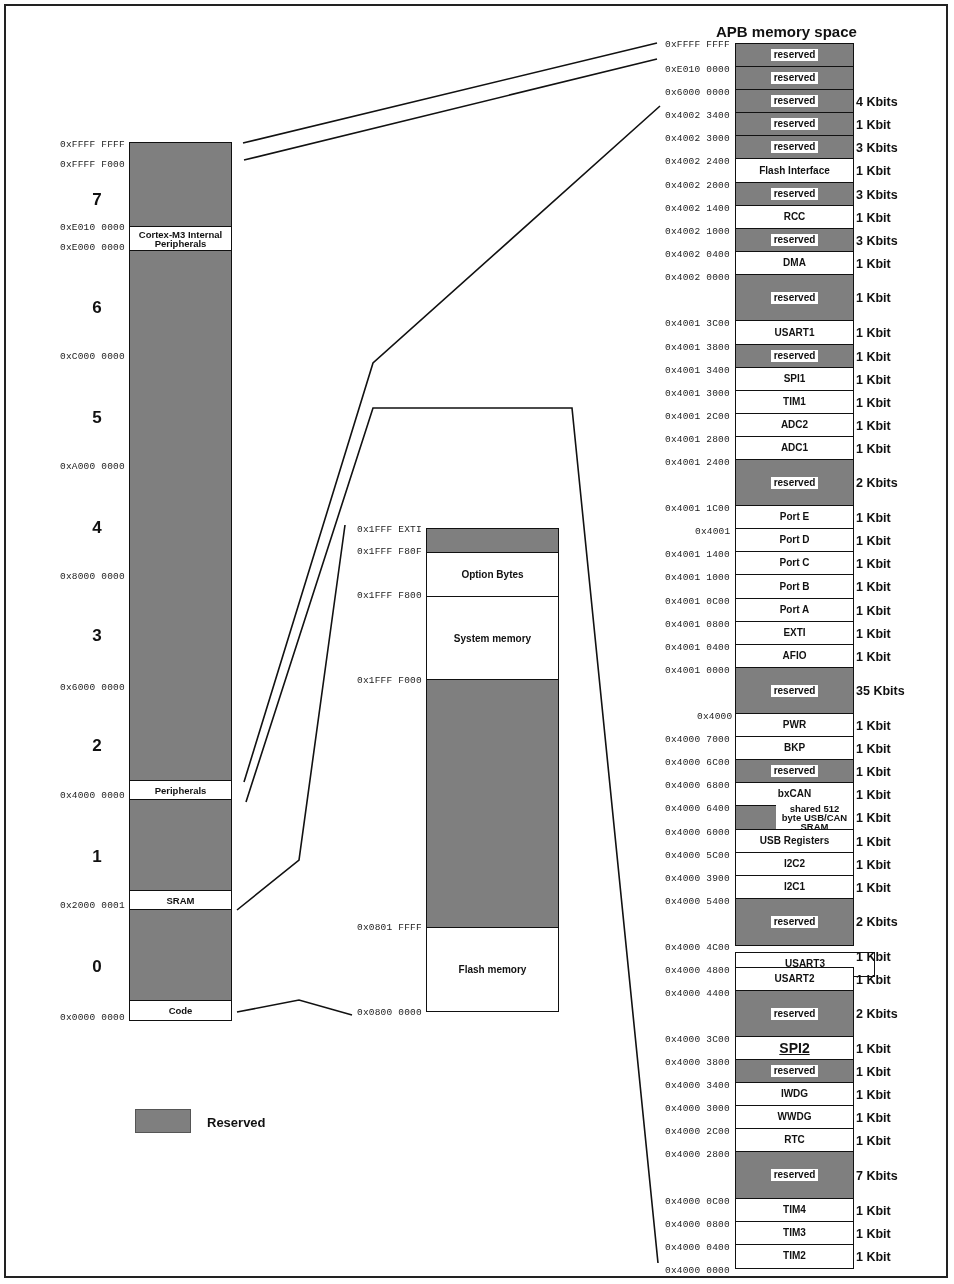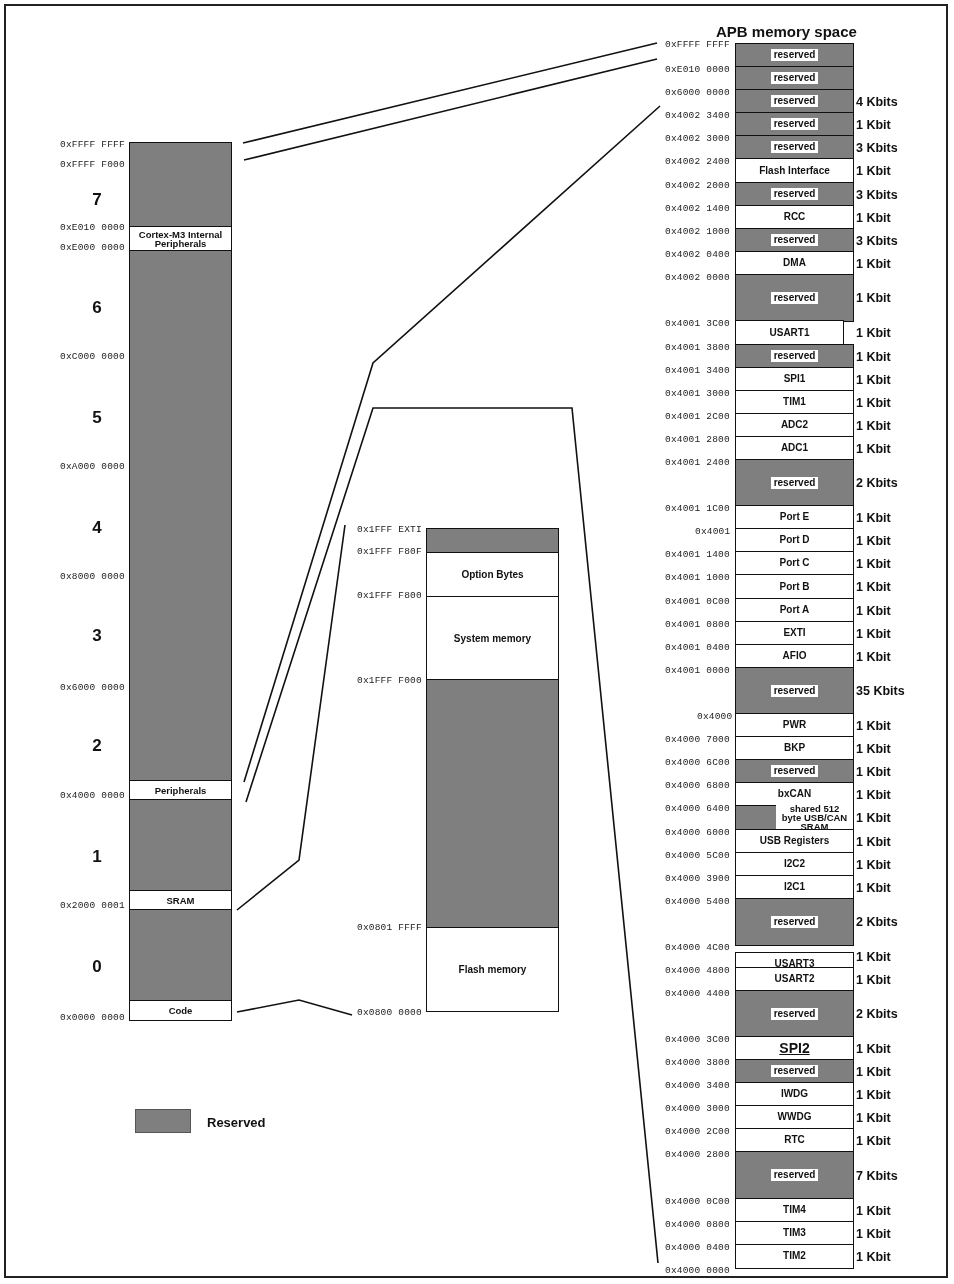--- a/index.html
+++ b/index.html
@@ -184,21 +184,21 @@
     </div>
     <div class="size" style="left: 856px; top: 233.5px;">3 Kbits</div>
     <div class="box wht" style="left: 735px; top: 251px; width: 119px; height: 24.5px;">
       <span class="" style="font-size: 10px;">DMA</span>
     </div>
     <div class="size" style="left: 856px; top: 256.5px;">1 Kbit</div>
     <div class="box res" style="left: 735px; top: 274px; width: 119px; height: 47.5px;">
       <span class="tag">reserved</span>
     </div>
     <div class="size" style="left: 856px; top: 291px;">1 Kbit</div>
-    <div class="box wht" style="left: 735px; top: 320px; width: 109px; height: 25.5px;">
+    <div class="box wht" style="left: 735px; top: 320px; width: 119px; height: 25.5px;">
       <span class="" style="font-size: 10px;">USART1</span>
     </div>
     <div class="size" style="left: 856px; top: 326px;">1 Kbit</div>
     <div class="box res" style="left: 735px; top: 344px; width: 119px; height: 24.5px;">
       <span class="tag">reserved</span>
     </div>
     <div class="size" style="left: 856px; top: 349.5px;">1 Kbit</div>
     <div class="box wht" style="left: 735px; top: 367px; width: 119px; height: 24.5px;">
       <span class="" style="font-size: 10px;">SPI1</span>
     </div>
@@ -280,21 +280,21 @@
     </div>
     <div class="size" style="left: 856px; top: 857.5px;">1 Kbit</div>
     <div class="box wht" style="left: 735px; top: 875px; width: 119px; height: 24.5px;">
       <span class="" style="font-size: 10px;">I2C1</span>
     </div>
     <div class="size" style="left: 856px; top: 880.5px;">1 Kbit</div>
     <div class="box res" style="left: 735px; top: 898px; width: 119px; height: 47.5px;">
       <span class="tag">reserved</span>
     </div>
     <div class="size" style="left: 856px; top: 915px;">2 Kbits</div>
-    <div class="box wht" style="left: 735px; top: 952px; width: 119px; height: 24.5px; text-align: right;">
+    <div class="box wht" style="left: 735px; top: 952px; width: 140px; height: 24.5px; text-align: right;">
       <span class="" style="font-size: 10px;">USART3</span>
     </div>
     <div class="size" style="left: 856px; top: 949.5px;">1 Kbit</div>
     <div class="box wht" style="left: 735px; top: 967px; width: 119px; height: 24.5px;">
       <span class="" style="font-size: 10px;">USART2</span>
     </div>
     <div class="size" style="left: 856px; top: 972.5px;">1 Kbit</div>
     <div class="box res" style="left: 735px; top: 990px; width: 119px; height: 47.5px;">
       <span class="tag">reserved</span>
     </div>

